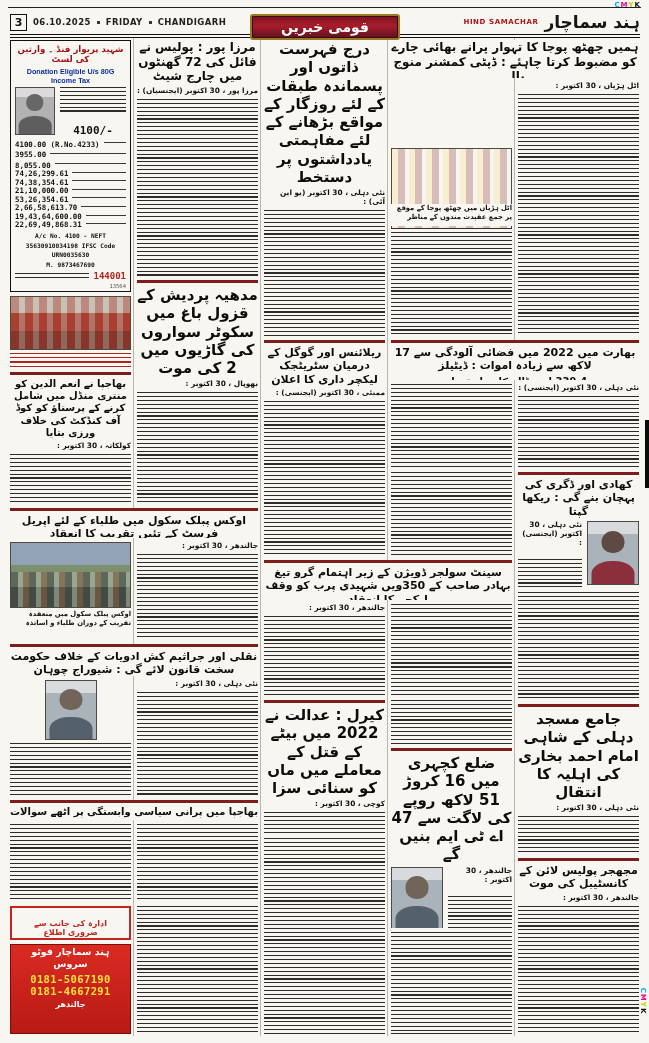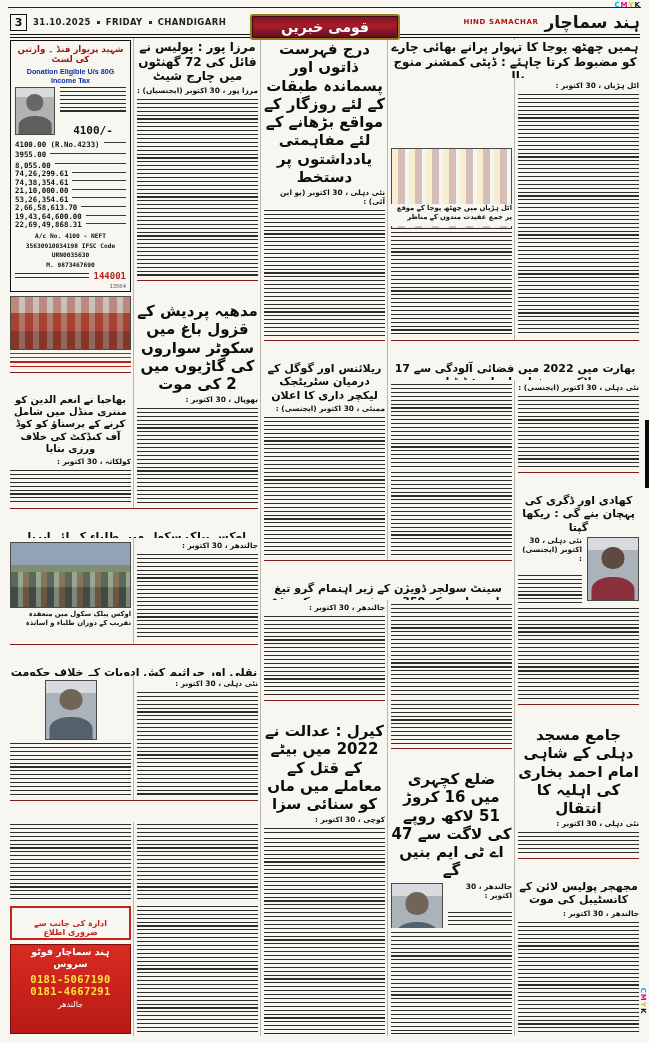--- a/index.html
+++ b/index.html
@@ -23,21 +23,21 @@
 
   .cmyk{position:absolute;font-size:7px;font-weight:700;letter-spacing:1px}
   .cmyk.top{right:8px;top:1px}
   .cmyk.side{right:-8px;bottom:38px;transform:rotate(90deg)}
   .cmyk .ltr0{color:#00aeef}.cmyk .ltr1{color:#ec008c}.cmyk .ltr2{color:#d8c400}.cmyk .ltr3{color:#111}
   .edge-bar{position:absolute;right:0;top:420px;width:4px;height:68px;background:#0a0a0a}
 
   
   .colrule{position:absolute;top:38px;height:998px;width:1px;background:#b9b6ad;z-index:0}
   .blk{background:#f7f6f1;z-index:1;display:flex;flex-direction:column;gap:3px;overflow:hidden}
-  .tsep{border-top:1px solid #7f1d1d;padding-top:21px}
+  .tsep{border-top:3px solid #7f1d1d;padding-top:3px}
   .hl{font-weight:700;text-align:center;direction:rtl;line-height:1.22;color:#0c0c0c}.s10{font-size:10px}.s105{font-size:15px}.s11{font-size:11px}.s12{font-size:12px}
   .sub{font-weight:700;text-align:center;direction:rtl;font-size:10px;color:#111}
   .dateline{font-size:7.4px;font-weight:700;direction:rtl;text-align:right;color:#111;line-height:1.2}
   .greek{background-image:repeating-linear-gradient(to bottom,#2e2d2b 0,#2e2d2b 1.1px,transparent 1.1px,transparent 3.9px)}
   .greek-red{background-image:repeating-linear-gradient(to bottom,#b3231d 0,#b3231d 1.2px,transparent 1.2px,transparent 4.2px)}
   .fill{flex:1;min-height:0}
   .row{display:flex;gap:5px}
   .col{flex:1;display:flex;flex-direction:column;gap:11px;min-width:0}
   .caption{font-size:6.8px;font-weight:700;direction:rtl;text-align:right;line-height:1.35;color:#111}
 
@@ -68,37 +68,37 @@
   .pinrow .greek{flex:1;height:7px}
   .pin{font-size:9px;font-weight:700;color:#b3231d;font-family:"DejaVu Sans Mono",monospace}
   .serial{font-size:5.5px;color:#555;text-align:right;font-family:"DejaVu Sans Mono",monospace}
 
   
   .notice{border:2px solid #c62420;padding:11px;gap:2px}
   .notice-title{font-size:8px;font-weight:700;color:#c62420;text-align:center;direction:rtl}
   .redbox{background:linear-gradient(180deg,#d92b22,#b81a15);border:1px solid #7d0d0a;padding:1px 4px;gap:3px;align-items:center}
   .redbox-title{color:#fff;font-size:9.5px;font-weight:700;text-align:center;direction:rtl;line-height:1.25}
   .redline{color:#ffe23d;font-size:10.5px;font-weight:700;text-align:center;font-family:"DejaVu Sans Mono",monospace;letter-spacing:.4px}
-  .redfoot{color:#fff;font-size:8px;font-weight:400;text-align:center;direction:rtl}
+  .redfoot{color:#fff;font-size:8px;font-weight:700;text-align:center;direction:rtl}
 </style>
 </head>
 <body>
 
 <div class="page">
 
   <div class="topline"></div>
 
   <div class="cmyk top"><span class="ltr0">C</span><span class="ltr1">M</span><span class="ltr2">Y</span><span class="ltr3">K</span></div>
   <div class="cmyk side"><span class="ltr0">C</span><span class="ltr1">M</span><span class="ltr2">Y</span><span class="ltr3">K</span></div>
   <div class="edge-bar"></div>
 
   <header class="topbar">
     <div class="tb-left">
       <span class="pgnum">3</span>
-      <span class="tb-date">31.10.2025</span>
+      <span class="tb-date">06.10.2025</span>
       <span class="dot"></span>
       <span class="tb-day">FRIDAY</span>
       <span class="dot"></span>
       <span class="tb-city">CHANDIGARH</span>
     </div>
     <div class="banner">قومی خبریں</div>
     <div class="tb-right">
       <span class="mast-en">HIND SAMACHAR</span>
       <span class="mast-ur">ہند سماچار</span>
     </div>

